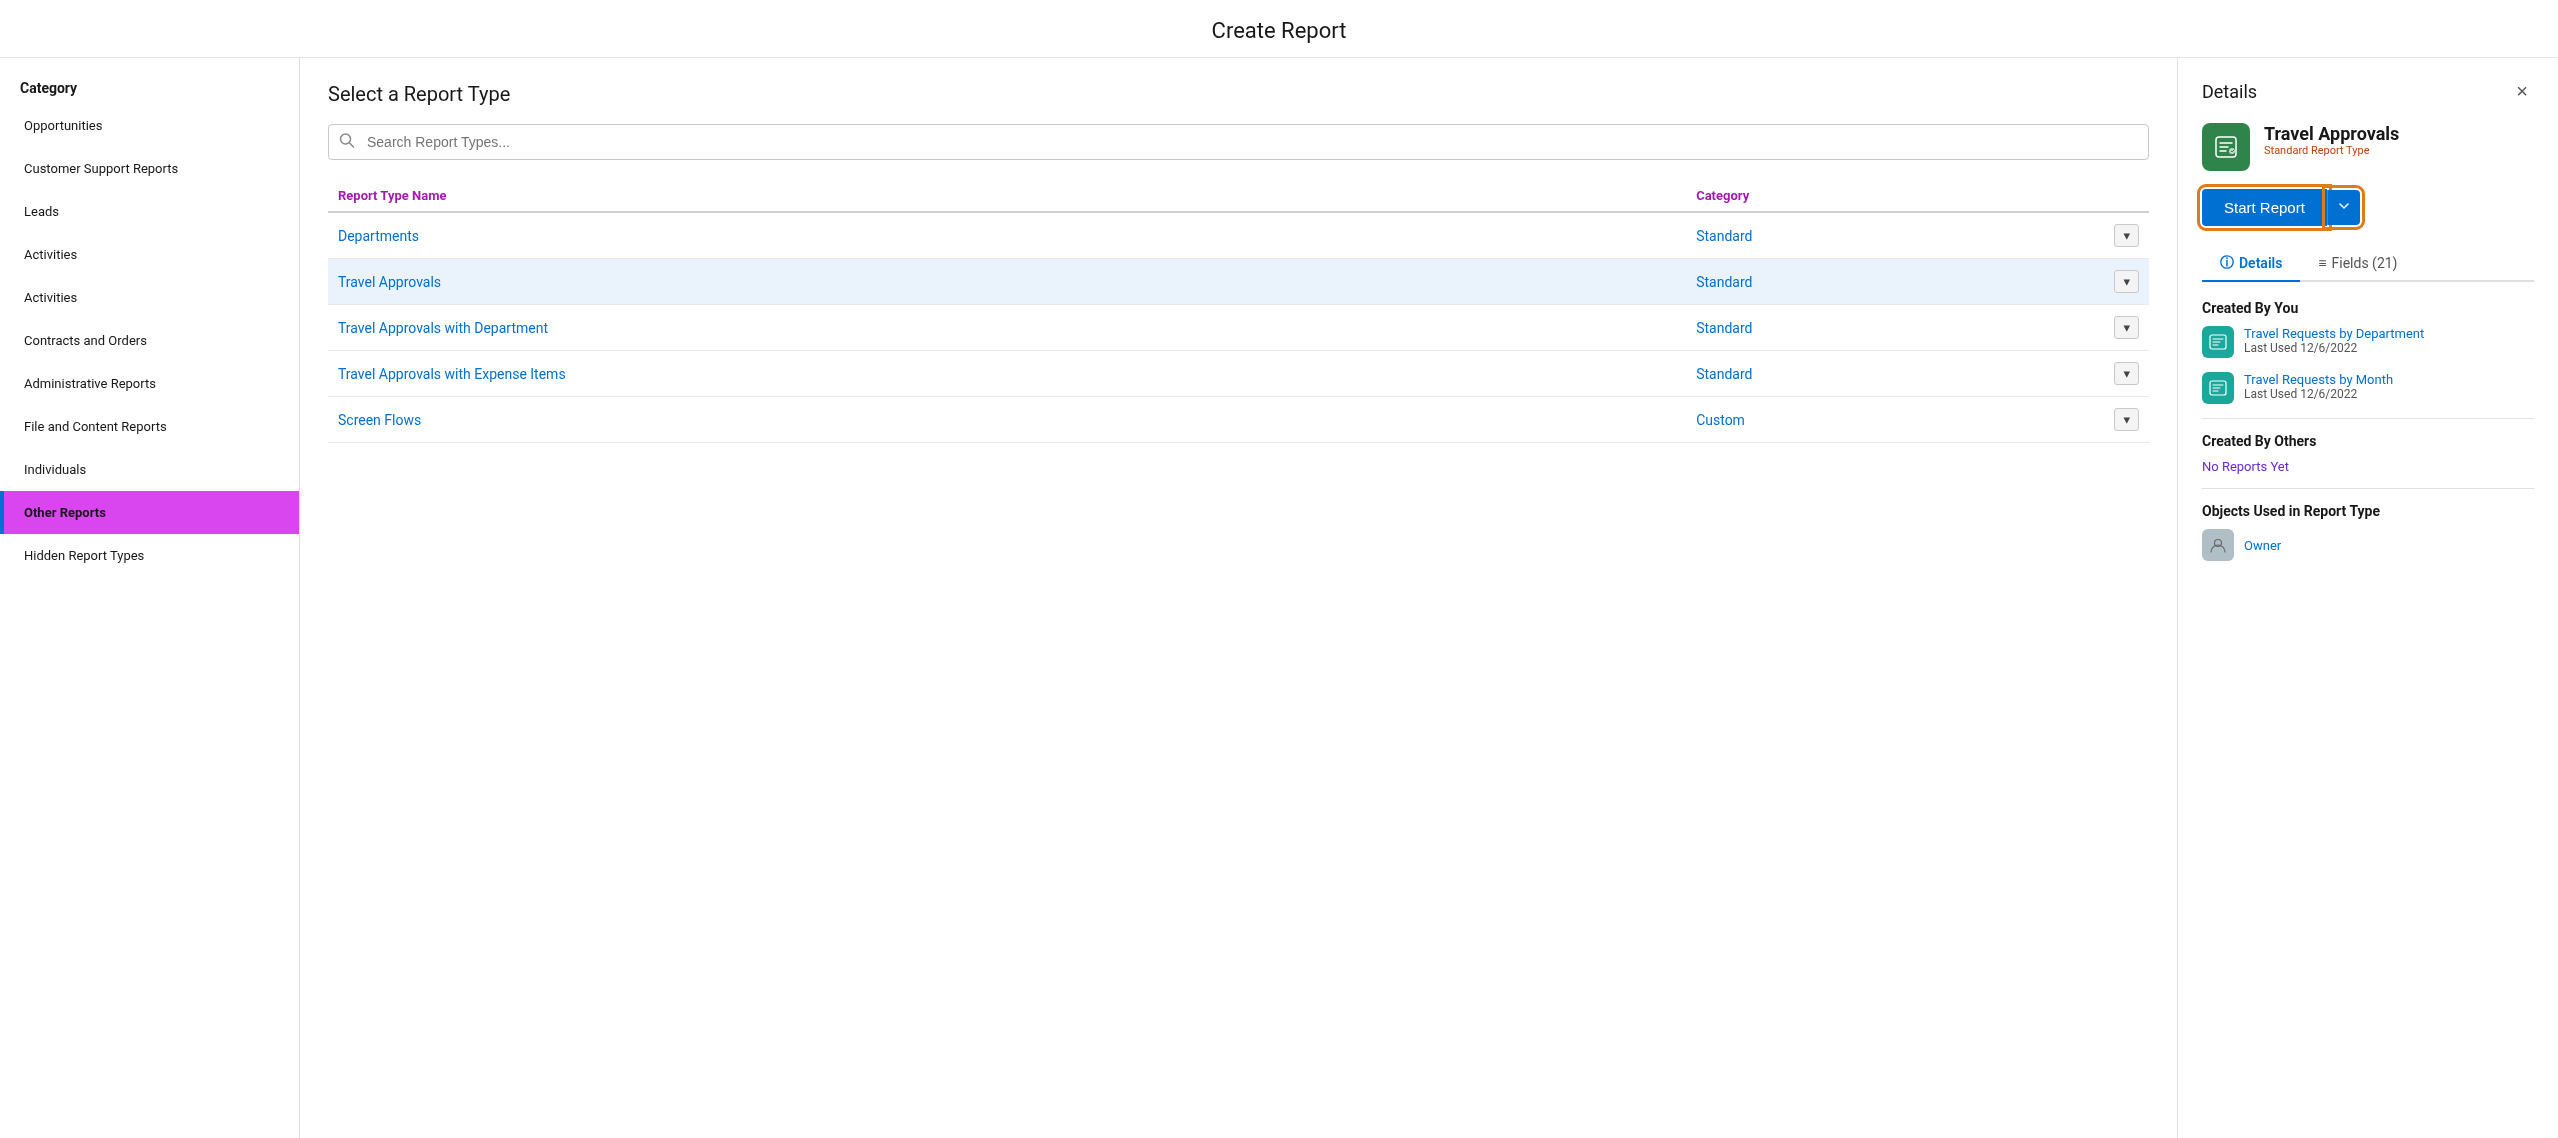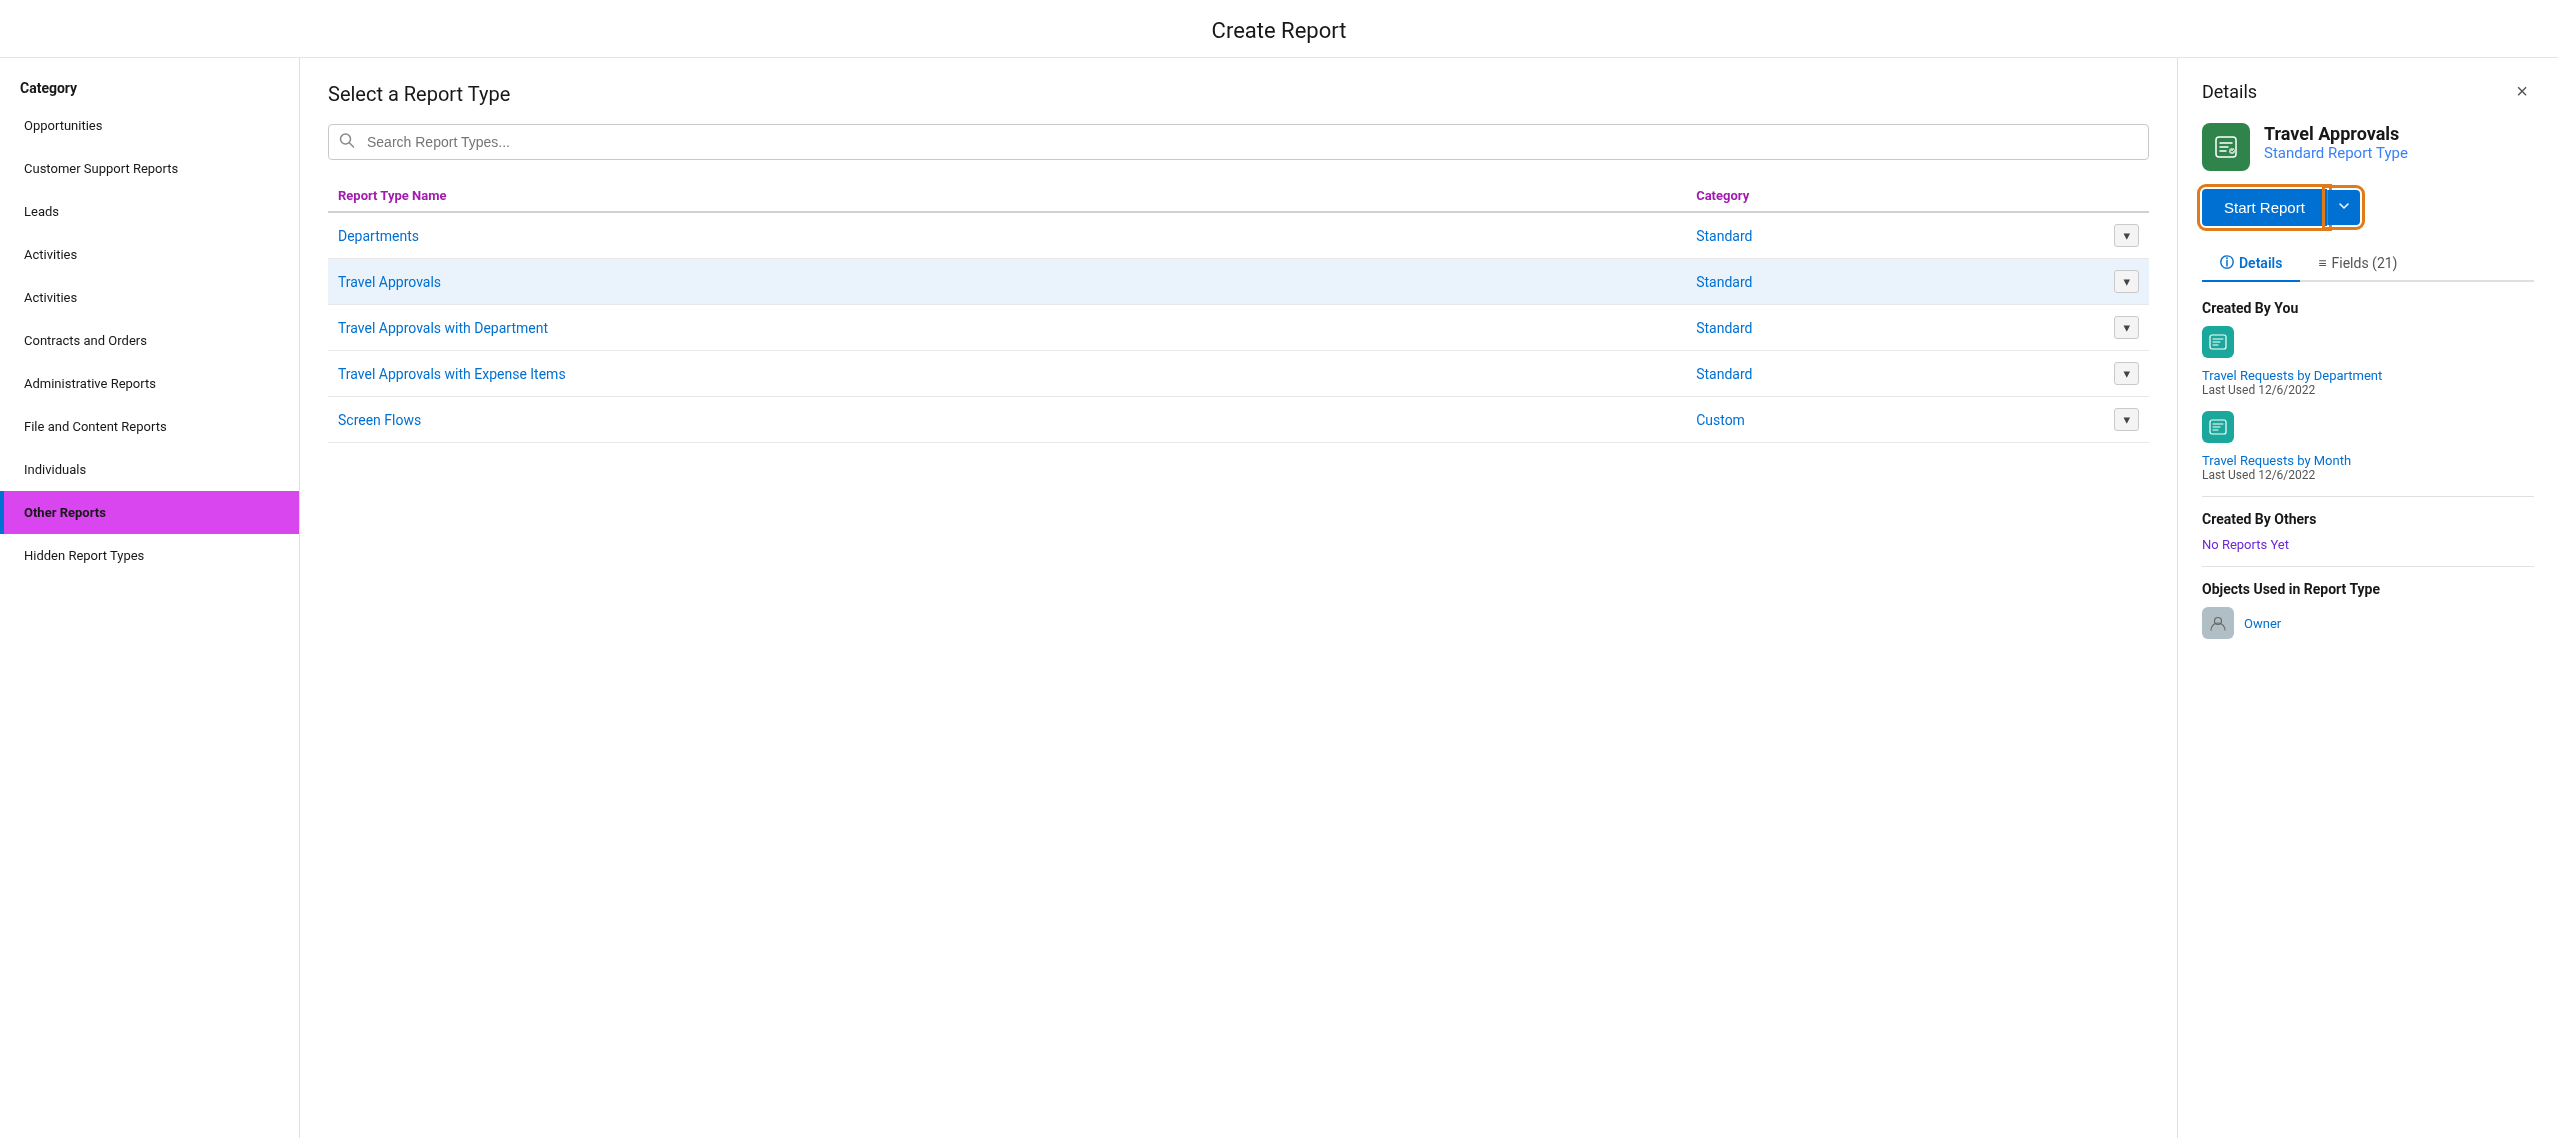--- a/index.html
+++ b/index.html
@@ -163,22 +163,22 @@
       align-items: center;
       justify-content: center;
       flex-shrink: 0;
     }
     .report-type-name {
       font-size: 18px;
       font-weight: 700;
       color: #181818;
     }
     .report-type-sub {
-      font-size: 15px;
-      color: #3b82f6;
+      font-size: 11px;
+      color: #c2410c;
     }
     .start-report-row {
       display: flex;
       align-items: center;
       gap: 0;
       margin-bottom: 20px;
     }
     .start-report-btn {
       background: #0070d2;
       color: #fff;
@@ -229,21 +229,20 @@
       font-size: 14px;
       margin-bottom: 10px;
       margin-top: 4px;
       color: #181818;
     }
     .report-list-item {
       display: flex;
       align-items: flex-start;
       gap: 10px;
       margin-bottom: 14px;
-      flex-direction: column;
     }
     .report-list-icon {
       width: 32px;
       height: 32px;
       background: #1ba89c;
       border-radius: 6px;
       flex-shrink: 0;
       display: flex;
       align-items: center;
       justify-content: center;

